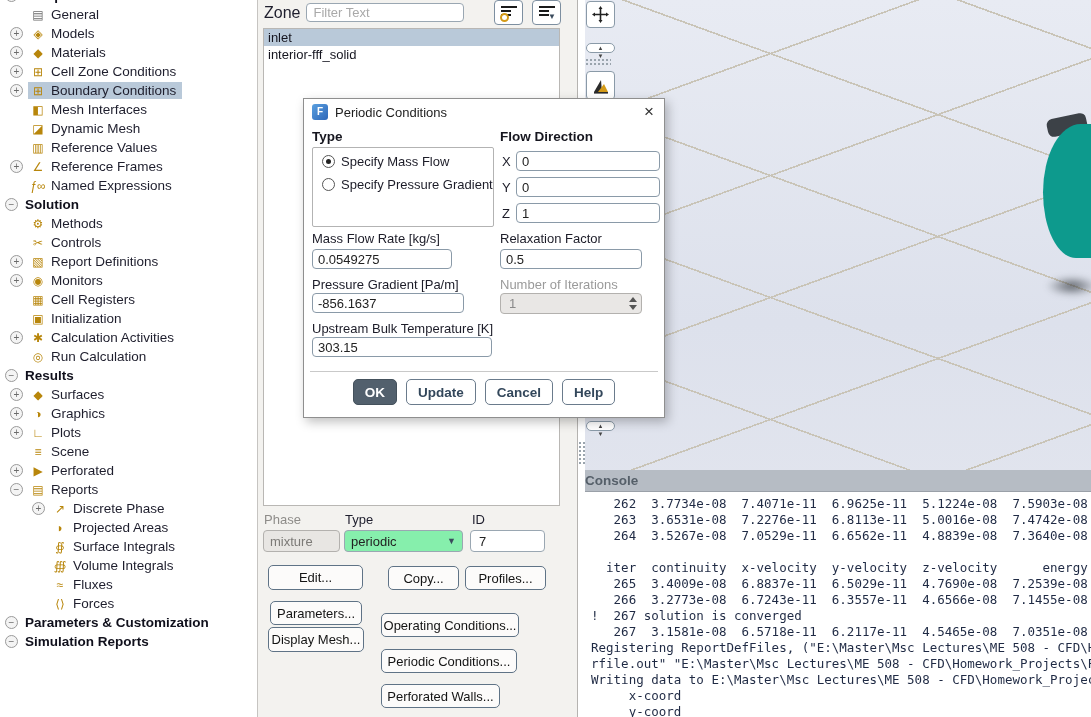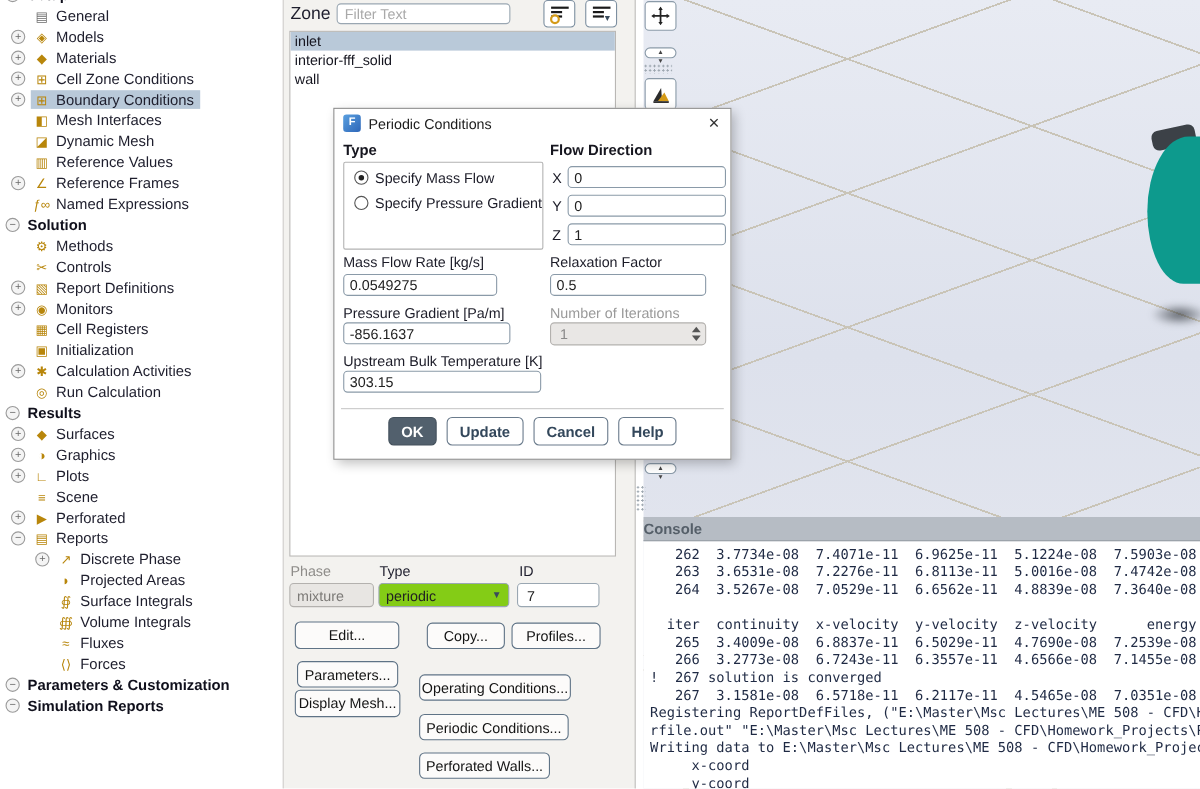--- a/index.html
+++ b/index.html
@@ -45,21 +45,21 @@
   .dd-arrow { position:absolute; right:4px; bottom:3px; font-size:8px; color:#3a4b5c; }
 
   #zone-list { position:absolute; left:5px; top:28px; width:297px; height:478px;
                background:#fff; border:1px solid #b9b7b4; overflow:hidden; }
   .zrow { height:17px; line-height:17px; padding-left:4px; font-size:13px; color:#15151f; }
   .zrow.zsel { background:#b9c9d9; }
 
   .fld-label { position:absolute; font-size:13px; color:#1e1e2d; }
   .fld-label.dim { color:#8e8c89; }
   .combo { position:absolute; height:22px; border:1px solid #9aa7b2; border-radius:4px;
-           background:#84cc16; font-size:13px; color:#222; display:flex; align-items:center;
+           background:#86efac; font-size:13px; color:#222; display:flex; align-items:center;
            padding:0 6px; justify-content:space-between; }
   .combo .car { font-size:9px; color:#3a4b5c; margin-left:6px; }
   .combo.dis { background:#e8e6e3; color:#7c7a77; border-color:#b3b1ae;gap:36px; }
   .idbox { position:absolute; height:22px; border:1px solid #9aa7b2; border-radius:4px;
            background:#fff; font-size:13px; color:#222; padding:0 8px;
            font-family:"Liberation Sans",sans-serif; }
   .tbtn { position:absolute; background:#fcfbfa; border:1px solid #5f7386; border-radius:5px;
           font-size:13px; color:#141414; display:flex; align-items:center; justify-content:center;
           font-family:"Liberation Sans",sans-serif; cursor:default; }
 
@@ -410,21 +410,20 @@
           <i></i>
           <i class="s"></i>
           <i class="s"></i>
         </span>
       <span class="dd-arrow">▼</span>
     </div>
 
     <div id="zone-list">
         <div class="zrow zsel">inlet</div>
         <div class="zrow">interior-fff_solid</div>
-        <div class="zrow">wall</div>
       </div>
 
     <span class="fld-label dim" style="left:6px; top:512px;">Phase</span>
     <span class="fld-label" style="left:87px; top:512px;">Type</span>
     <span class="fld-label" style="left:214px; top:512px;">ID</span>
 
     <div class="combo dis" style="left:5px; top:530px; width:77px;">
       <span>mixture</span>
       <span class="car">▼</span>
     </div>

